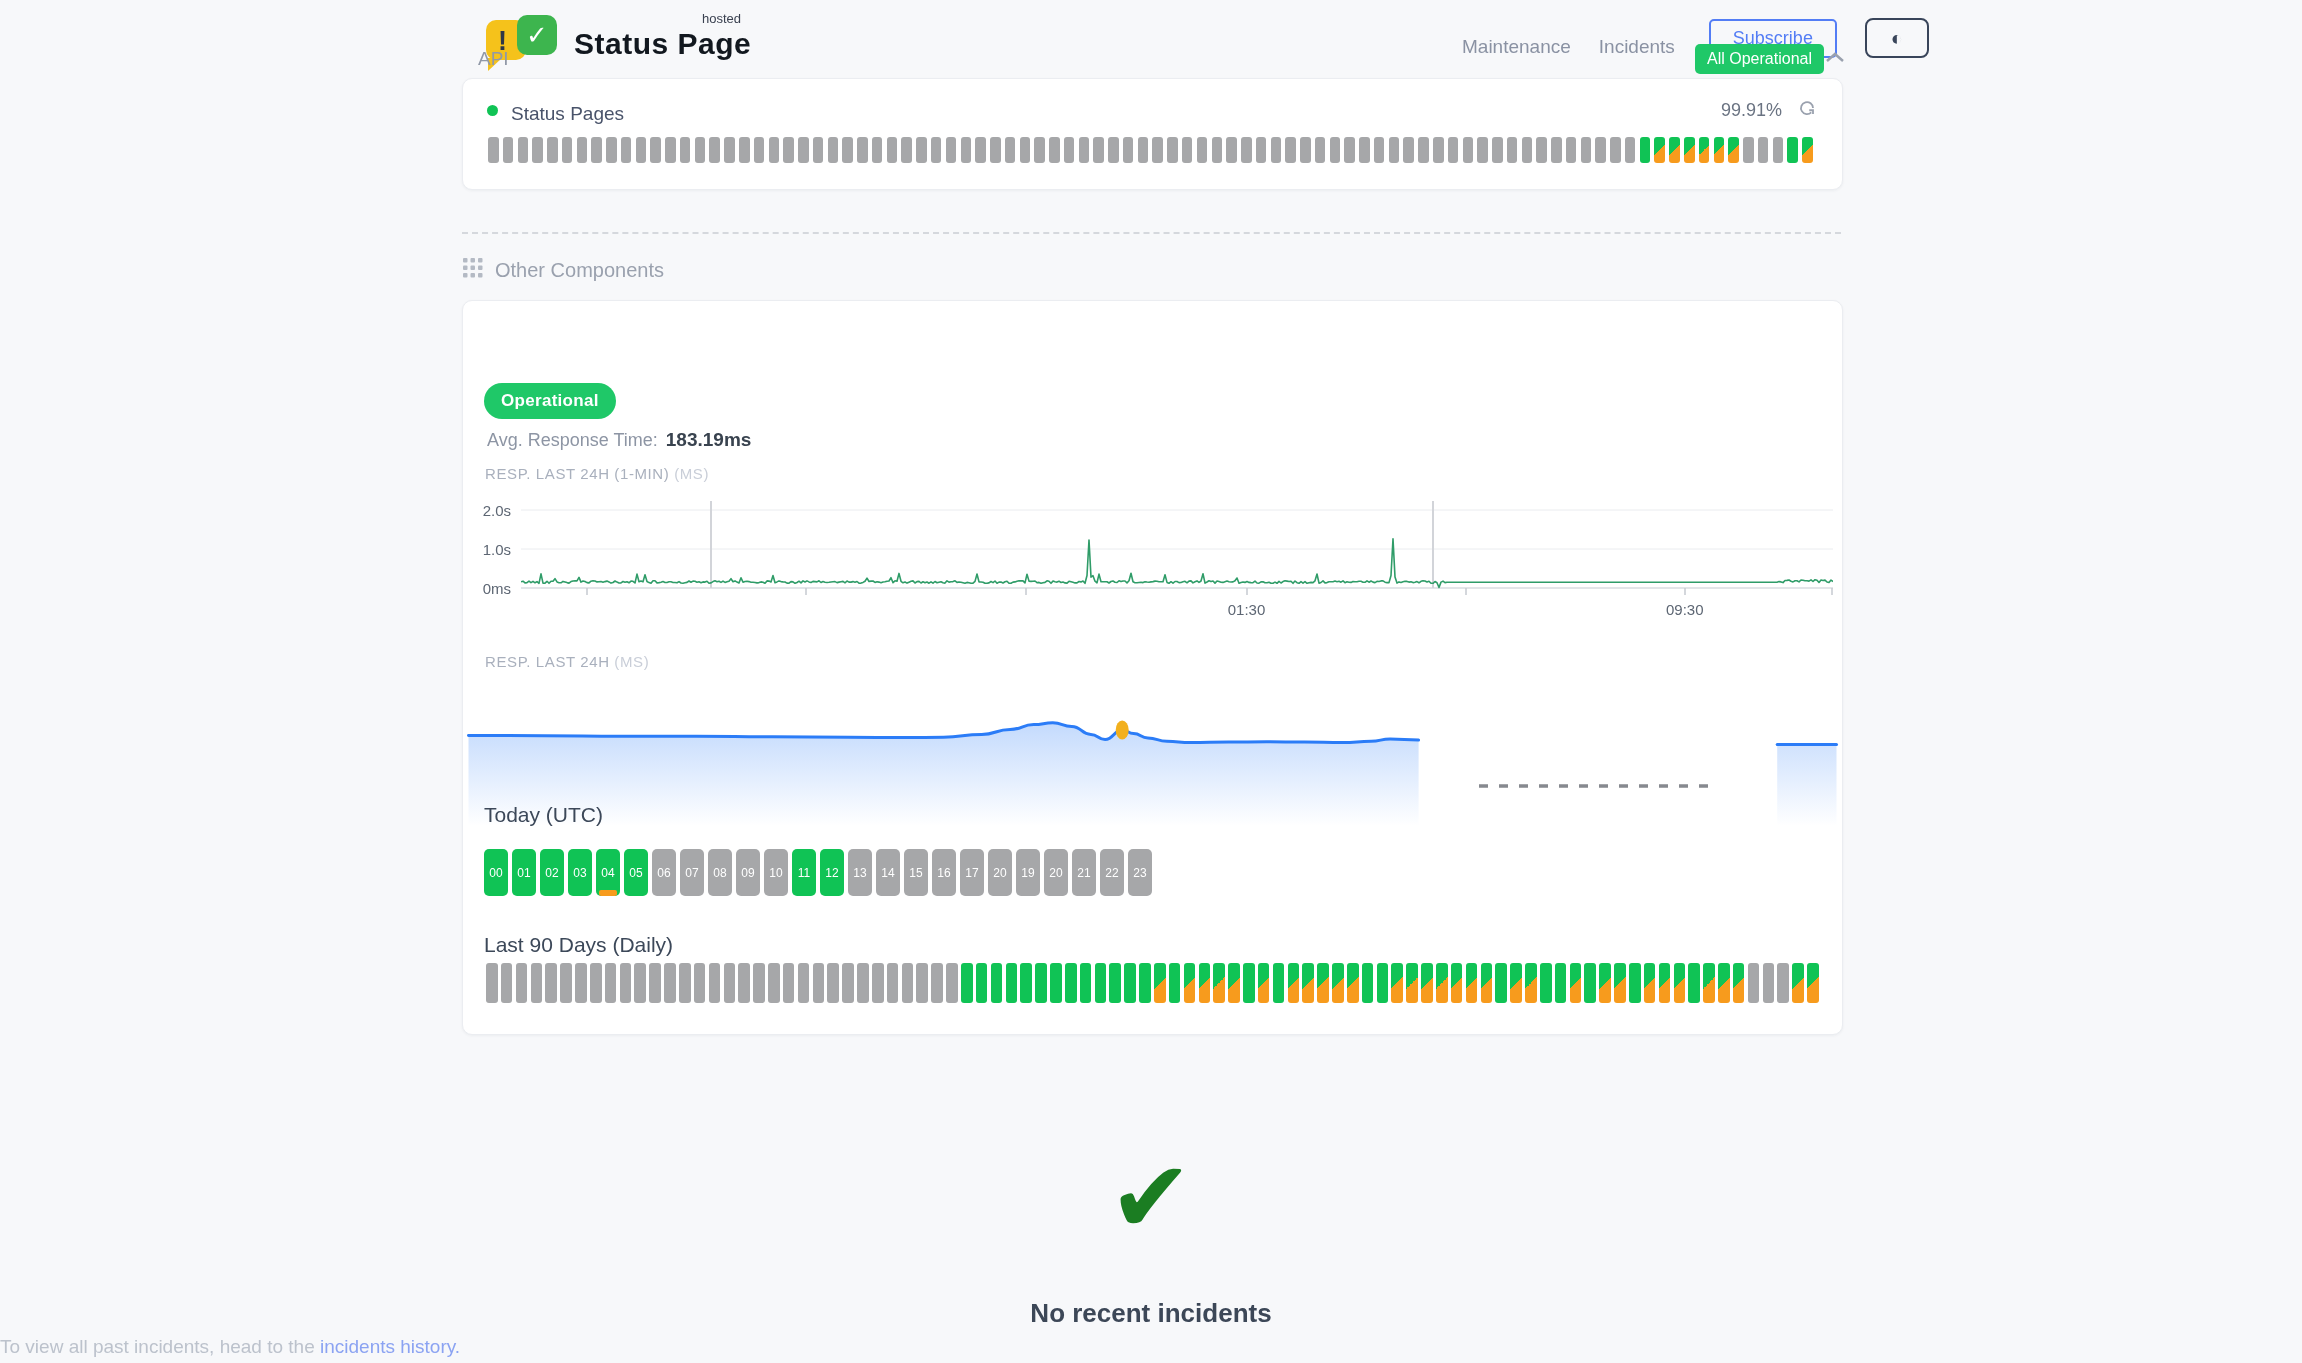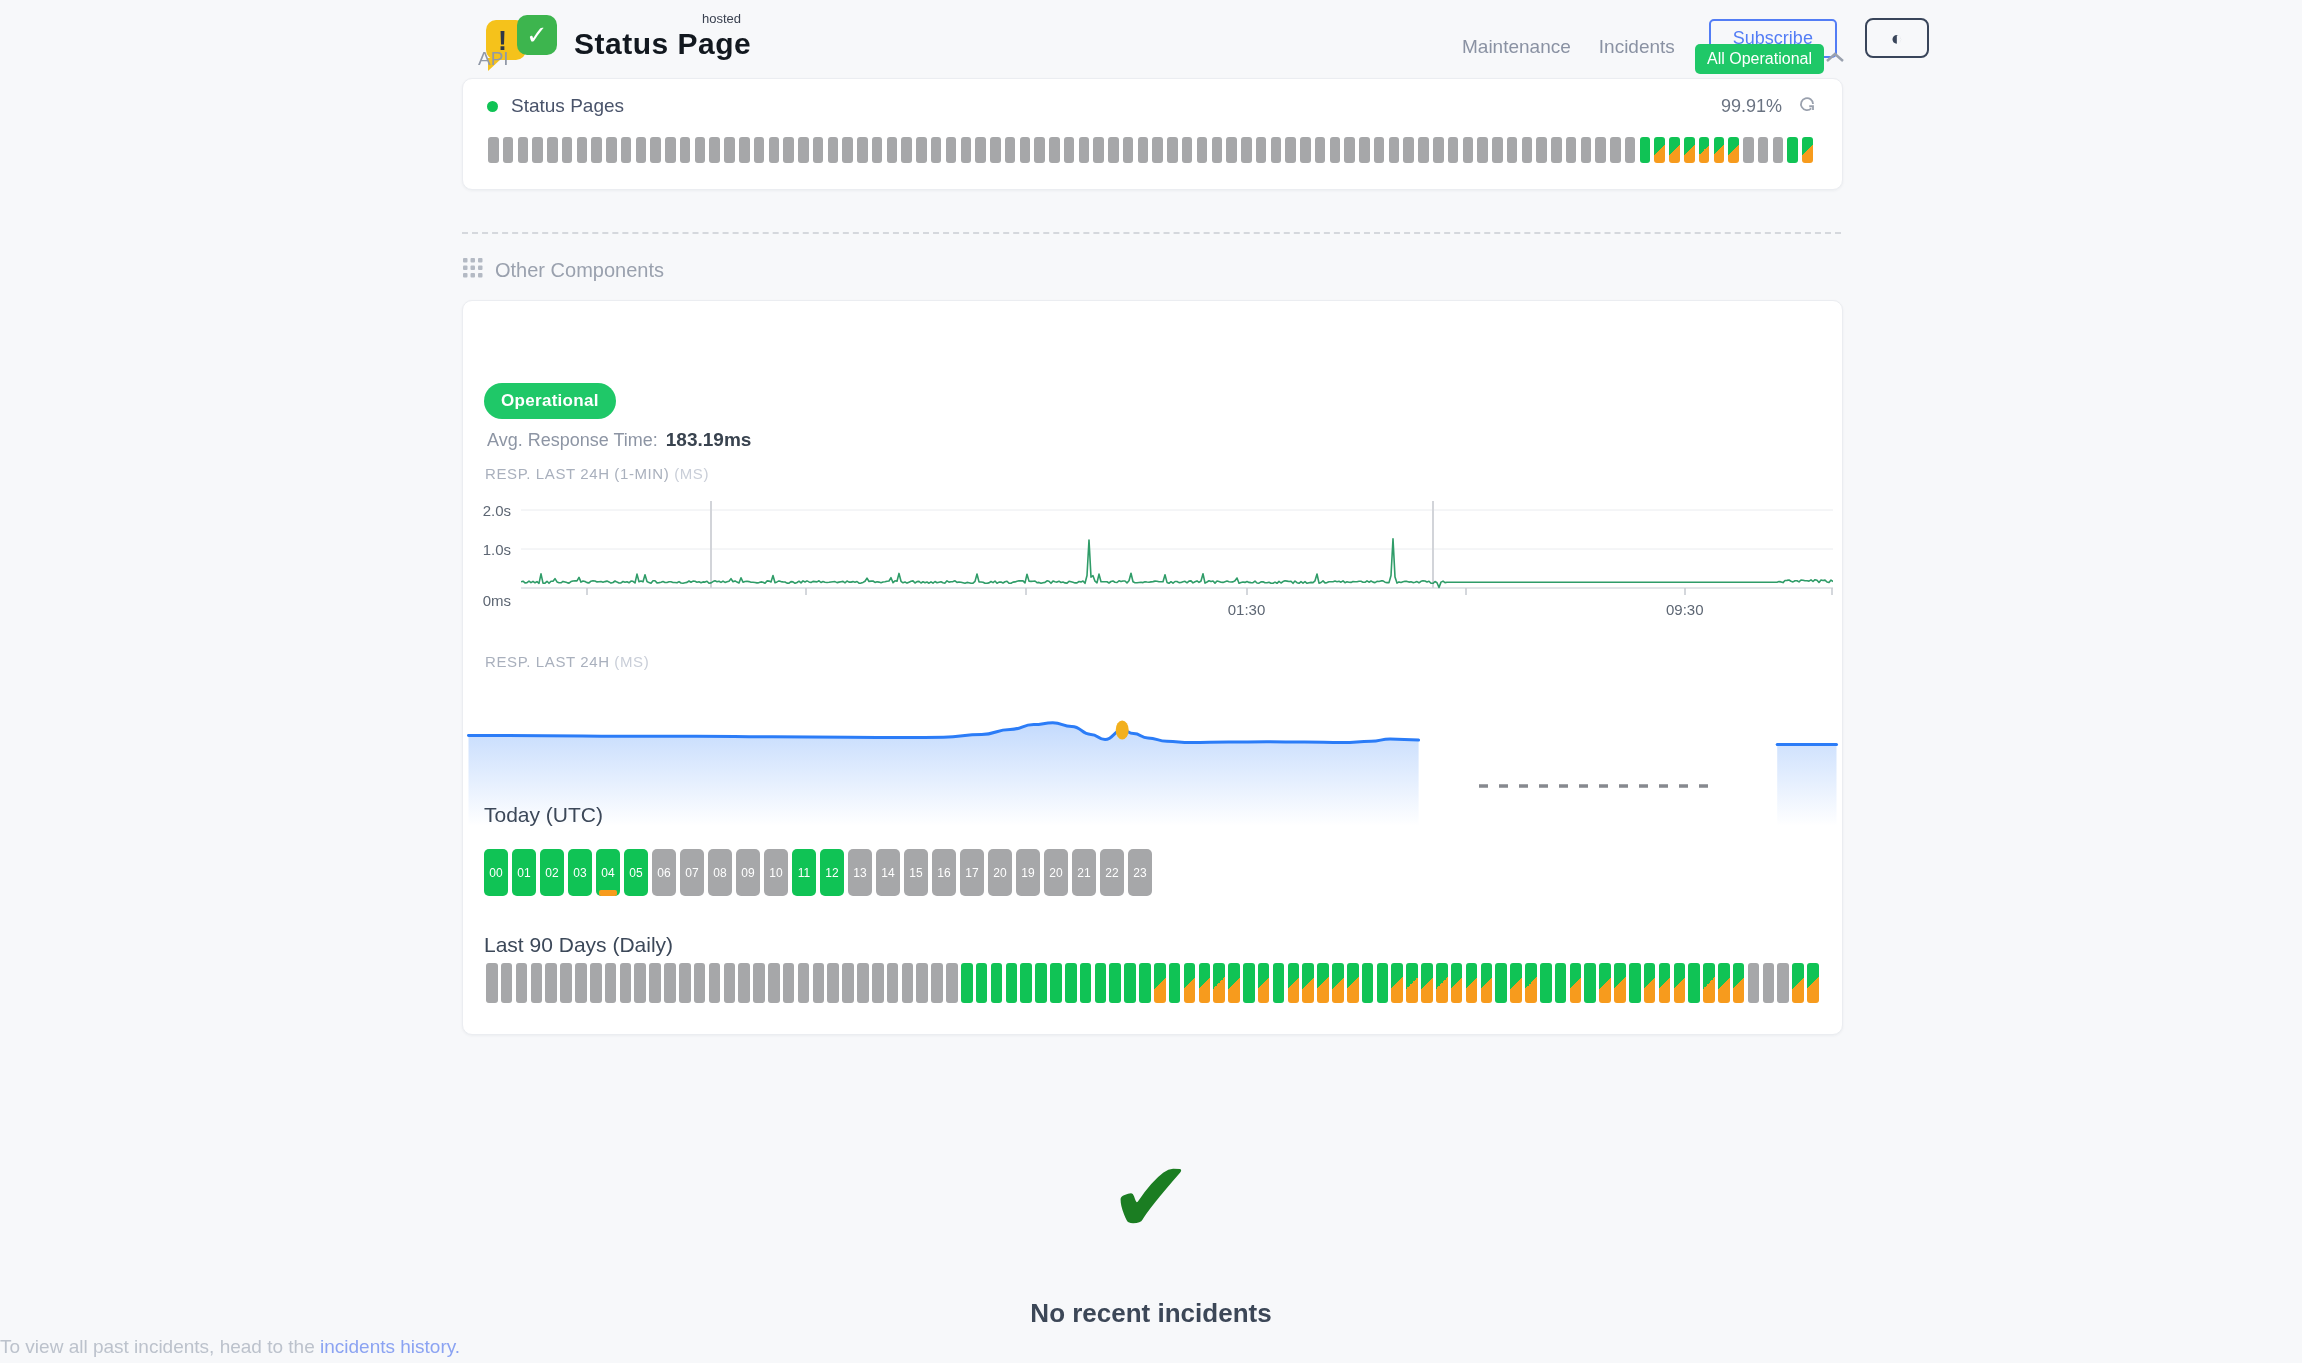--- a/index.html
+++ b/index.html
@@ -32,21 +32,21 @@
   .section-label-api{position:absolute;left:478px;top:48px;font-size:19px;color:#9199a8;}
 
   
   .card{position:absolute;left:462px;width:1379px;background:#fff;border:1px solid #ebedf1;border-radius:10px;
         box-shadow:0 1px 3px rgba(25,35,62,.05);}
   .card-api{top:78px;height:110px;}
   .card-hsp{top:300px;height:733px;}
 
   .comp-row{position:absolute;left:24px;right:26px;top:16px;display:flex;align-items:center;}
   .dot{width:11px;height:11px;border-radius:50%;background:var(--green,#10c355);margin-right:13px;}
-  .comp-name{font-size:19px;color:#49536а;}
+  .comp-name{font-size:19px;color:#49536а;margin-top:8px;}
   .comp-name{font-size:19px;color:#49536a;font-weight:500;}
   .comp-right{margin-left:auto;display:flex;align-items:center;gap:16px;}
   .uptime{font-size:18px;color:#6a7382;}
 
   .strip{position:absolute;display:flex;justify-content:space-between;}
   .strip-api{left:25px;right:28px;top:58px;height:26px;}
   .strip .bar{width:10.5px;height:100%;border-radius:3px;}
   .strip-90 .bar{width:11.6px;}
   .bar.E{background:var(--gray-bar,#a6a7a9);}
   .bar.U{background:var(--green,#10c355);}
@@ -280,21 +280,21 @@
             <line x1="285" y1="91" x2="285" y2="98" stroke="#c6cad1" stroke-width="1.5"></line>
             <line x1="505" y1="91" x2="505" y2="98" stroke="#c6cad1" stroke-width="1.5"></line>
             <line x1="726" y1="91" x2="726" y2="98" stroke="#c6cad1" stroke-width="1.5"></line>
             <line x1="945" y1="91" x2="945" y2="98" stroke="#c6cad1" stroke-width="1.5"></line>
             <line x1="1164" y1="91" x2="1164" y2="98" stroke="#c6cad1" stroke-width="1.5"></line>
             <line x1="1311" y1="91" x2="1311" y2="98" stroke="#c6cad1" stroke-width="1.5"></line>
             <path d="M0 84.8L2 84.2L4 85.9L6 85.6L8 84.1L10 85.7L12 84.4L14 85.8L16 84.6L18 86.3L20 76.9L22 86.2L24 86.2L26 84.3L28 86.3L30 84.2L32 84.3L34 81.7L36 84.9L38 85.7L40 85.8L42 84.4L44 85.0L46 85.6L48 86.1L50 84.6L52 84.0L54 83.9L56 83.9L58 80.4L60 85.1L62 84.0L64 84.5L66 85.6L68 85.9L70 84.2L72 83.8L74 84.0L76 84.9L78 84.8L80 84.5L82 85.2L84 84.6L86 84.1L88 84.9L90 86.1L92 85.5L94 84.0L96 85.1L98 86.0L100 85.9L102 84.5L104 85.3L106 84.7L108 85.8L110 84.1L112 84.3L114 86.0L116 77.1L118 84.7L120 84.0L122 84.8L124 77.8L126 84.5L128 85.6L130 86.2L132 83.8L134 83.8L136 85.9L138 85.6L140 85.2L142 84.6L144 85.5L146 85.5L148 84.8L150 84.8L152 85.5L154 85.5L156 85.8L158 84.6L160 86.0L162 86.2L164 85.8L166 85.4L168 84.0L170 85.2L172 84.1L174 84.2L176 85.2L178 84.8L180 85.8L182 84.9L184 85.1L186 84.2L188 86.2L190 85.9L192 84.6L194 83.8L196 84.7L198 84.2L200 85.4L202 84.1L204 85.4L206 84.7L208 84.2L210 81.7L212 84.7L214 83.9L216 85.1L218 86.0L220 80.8L222 85.2L224 84.5L226 84.3L228 84.6L230 85.2L232 85.2L234 85.5L236 85.9L238 85.6L240 84.9L242 85.2L244 86.3L246 83.9L248 84.1L250 85.0L252 78.5L254 85.7L256 84.9L258 83.9L260 84.6L262 84.9L264 85.0L266 86.1L268 86.2L270 84.6L272 84.9L274 86.3L276 85.5L278 84.2L280 85.8L282 83.9L284 85.0L286 83.9L288 84.9L290 85.5L292 84.4L294 84.6L296 84.9L298 83.8L300 85.5L302 84.6L304 85.3L306 85.5L308 85.3L310 85.0L312 84.8L314 84.6L316 85.6L318 85.1L320 84.7L322 84.4L324 85.8L326 84.0L328 85.1L330 85.1L332 84.6L334 85.2L336 84.5L338 86.2L340 86.1L342 85.4L344 84.2L346 81.1L348 84.5L350 84.1L352 84.0L354 85.4L356 84.7L358 85.1L360 85.7L362 85.0L364 84.8L366 84.3L368 84.0L370 80.7L372 85.7L374 83.8L376 84.2L378 76.4L380 84.3L382 85.8L384 85.0L386 86.1L388 85.2L390 84.3L392 83.9L394 86.0L396 84.6L398 84.4L400 86.0L402 84.8L404 85.8L406 85.0L408 86.2L410 84.8L412 86.2L414 84.5L416 85.7L418 85.2L420 84.7L422 85.8L424 86.1L426 83.8L428 85.1L430 84.7L432 84.6L434 83.8L436 85.4L438 85.0L440 85.2L442 85.7L444 86.2L446 85.4L448 85.7L450 86.2L452 86.2L454 84.4L456 77.0L458 84.9L460 85.0L462 85.2L464 86.3L466 86.3L468 85.9L470 84.5L472 85.6L474 84.0L476 86.2L478 85.1L480 85.1L482 86.0L484 84.8L486 84.2L488 86.3L490 86.2L492 85.1L494 84.9L496 84.2L498 83.8L500 83.9L502 83.9L504 85.9L506 77.2L508 84.1L510 84.4L512 84.2L514 84.0L516 85.7L518 85.4L520 86.2L522 85.7L524 85.4L526 83.8L528 84.3L530 86.3L532 84.1L534 84.8L536 85.1L538 84.2L540 85.5L542 85.0L544 85.9L546 86.1L548 84.3L550 84.8L552 85.3L554 85.9L556 85.9L558 84.5L560 84.9L562 84.0L564 86.3L566 78.5L568 43.0L570 80.1L572 78.7L574 84.2L576 85.8L578 77.1L580 84.8L582 84.8L584 84.8L586 84.8L588 86.0L590 84.5L592 84.0L594 85.2L596 85.5L598 83.8L600 84.6L602 84.0L604 84.0L606 85.9L608 83.8L610 76.2L612 84.8L614 85.7L616 85.8L618 85.5L620 85.3L622 85.6L624 84.7L626 85.0L628 85.2L630 84.9L632 84.6L634 84.1L636 84.2L638 84.7L640 84.8L642 84.7L644 77.8L646 85.4L648 86.3L650 84.7L652 86.2L654 84.5L656 84.5L658 85.6L660 85.5L662 84.8L664 84.3L666 85.8L668 84.1L670 83.9L672 85.9L674 84.8L676 83.9L678 85.4L680 84.0L682 76.7L684 86.1L686 85.0L688 83.8L690 84.6L692 84.0L694 86.1L696 84.0L698 84.5L700 85.2L702 85.4L704 84.7L706 84.1L708 84.8L710 85.0L712 84.9L714 83.8L716 81.0L718 86.2L720 85.5L722 85.0L724 85.4L726 84.5L728 85.4L730 85.6L732 85.7L734 84.2L736 86.0L738 86.2L740 84.9L742 84.7L744 85.8L746 85.8L748 85.2L750 86.3L752 86.2L754 85.1L756 86.3L758 84.4L760 86.0L762 84.6L764 83.8L766 84.1L768 84.5L770 84.2L772 86.3L774 84.0L776 85.7L778 86.3L780 84.6L782 86.1L784 84.6L786 86.3L788 85.7L790 85.4L792 85.6L794 83.8L796 77.0L798 86.2L800 85.5L802 83.9L804 85.9L806 85.6L808 84.7L810 84.8L812 84.8L814 84.1L816 84.7L818 84.3L820 85.2L822 83.9L824 85.7L826 84.8L828 85.2L830 85.4L832 84.5L834 84.7L836 84.7L838 84.2L840 84.3L842 85.2L844 85.3L846 83.8L848 85.2L850 84.0L852 85.1L854 85.6L856 84.3L858 84.5L860 83.9L862 83.9L864 85.2L866 85.6L868 85.6L870 78.5L872 41.9L874 80.1L876 86.1L878 84.9L880 85.5L882 84.8L884 84.3L886 84.4L888 85.1L890 84.8L892 85.6L894 85.3L896 84.6L898 85.8L900 84.3L902 83.8L904 84.0L906 85.0L908 84.2L910 86.2L912 86.3L914 84.5L916 85.7L918 90.5L920 85.1L922 84.1L924 85.6L926 85.2L928 85.2L930 85.2L932 85.2L934 85.2L936 85.2L938 85.2L940 85.2L942 85.2L944 85.2L946 85.2L948 85.2L950 85.2L952 85.2L954 85.2L956 85.2L958 85.2L960 85.2L962 85.2L964 85.2L966 85.2L968 85.2L970 85.2L972 85.2L974 85.2L976 85.2L978 85.2L980 85.2L982 85.2L984 85.2L986 85.2L988 85.2L990 85.2L992 85.2L994 85.2L996 85.2L998 85.2L1000 85.2L1002 85.2L1004 85.2L1006 85.2L1008 85.2L1010 85.2L1012 85.2L1014 85.2L1016 85.2L1018 85.2L1020 85.2L1022 85.2L1024 85.2L1026 85.2L1028 85.2L1030 85.2L1032 85.2L1034 85.2L1036 85.2L1038 85.2L1040 85.2L1042 85.2L1044 85.2L1046 85.2L1048 85.2L1050 85.2L1052 85.2L1054 85.2L1056 85.2L1058 85.2L1060 85.2L1062 85.2L1064 85.2L1066 85.2L1068 85.2L1070 85.2L1072 85.2L1074 85.2L1076 85.2L1078 85.2L1080 85.2L1082 85.2L1084 85.2L1086 85.2L1088 85.2L1090 85.2L1092 85.2L1094 85.2L1096 85.2L1098 85.2L1100 85.2L1102 85.2L1104 85.2L1106 85.2L1108 85.2L1110 85.2L1112 85.2L1114 85.2L1116 85.2L1118 85.2L1120 85.2L1122 85.2L1124 85.2L1126 85.2L1128 85.2L1130 85.2L1132 85.2L1134 85.2L1136 85.2L1138 85.2L1140 85.2L1142 85.2L1144 85.2L1146 85.2L1148 85.2L1150 85.2L1152 85.2L1154 85.2L1156 85.2L1158 85.2L1160 85.2L1162 85.2L1164 85.2L1166 85.2L1168 85.2L1170 85.2L1172 85.2L1174 85.2L1176 85.2L1178 85.2L1180 85.2L1182 85.2L1184 85.2L1186 85.2L1188 85.2L1190 85.2L1192 85.2L1194 85.2L1196 85.2L1198 85.2L1200 85.2L1202 85.2L1204 85.2L1206 85.2L1208 85.2L1210 85.2L1212 85.2L1214 85.2L1216 85.2L1218 85.2L1220 85.2L1222 85.2L1224 85.2L1226 85.2L1228 85.2L1230 85.2L1232 85.2L1234 85.2L1236 85.2L1238 85.2L1240 85.2L1242 85.2L1244 85.2L1246 85.2L1248 85.2L1250 85.2L1252 85.2L1254 85.2L1256 85.2L1258 84.6L1260 84.9L1262 85.6L1264 83.5L1266 83.4L1268 83.0L1270 84.2L1272 84.9L1274 83.8L1276 83.8L1278 84.9L1280 83.0L1282 83.2L1284 83.8L1286 83.8L1288 84.1L1290 82.9L1292 84.5L1294 82.7L1296 83.2L1298 85.5L1300 83.0L1302 83.5L1304 83.1L1306 85.0L1308 85.4L1310 83.1L1312 84.5" fill="none" stroke="#2f9c68" stroke-width="1.6" stroke-linejoin="round"></path>
           </svg></div>
     <span class="c1-ylab" style="top: 5px; left: 0px;">2.0s</span>
         <span class="c1-ylab" style="top: 44px; left: 0px;">1.0s</span>
-        <span class="c1-ylab" style="top: 83px; left: 0px; margin-top: 12px;">0ms</span>
+        <span class="c1-ylab" style="top: 83px; left: 0px;">0ms</span>
         <span class="c1-xlab" style="left: 783.536px;">01:30</span>
         <span class="c1-xlab" style="left: 1221.74px;">09:30</span>
       </div>
 
     <div class="small-label lbl2">
       <span>RESP. LAST 24H</span>
       <span class="unit">(MS)</span>
     </div>
 
     <div class="chart2" id="chart2"><svg width="1379" height="150" viewBox="0 0 1379 150">

